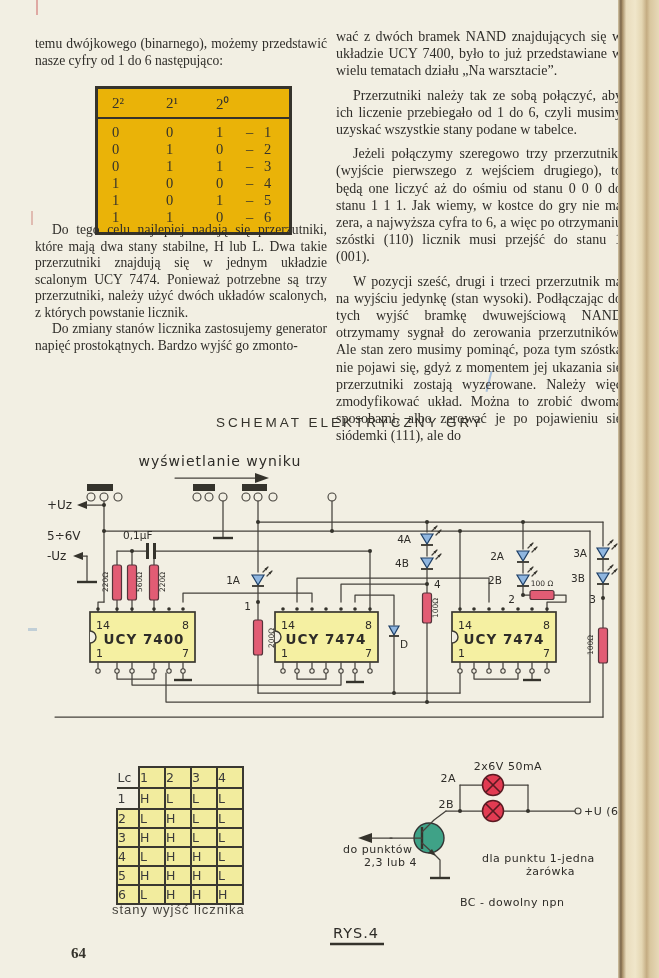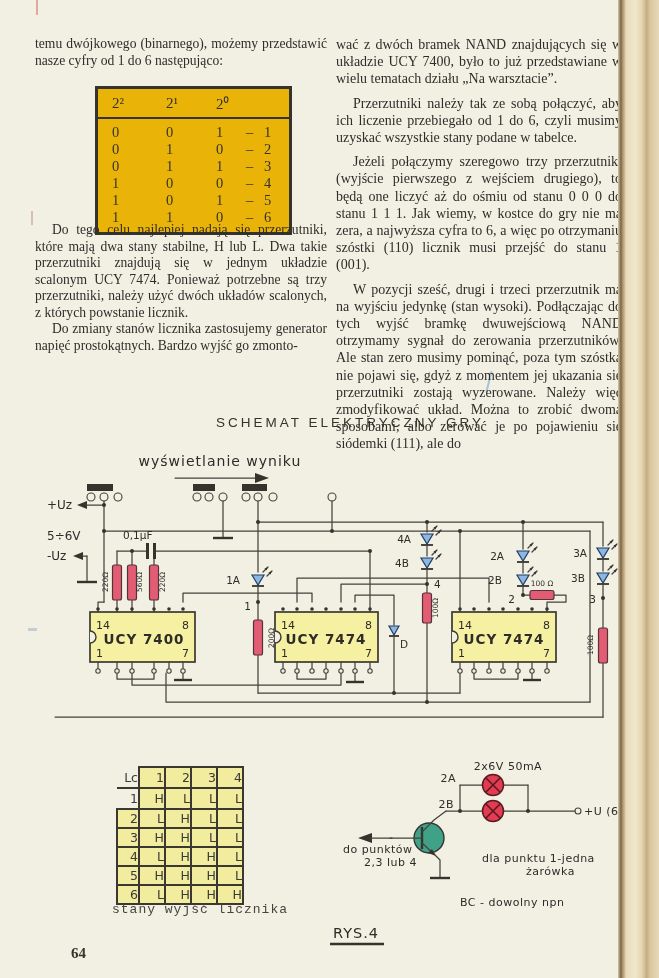--- a/index.html
+++ b/index.html
@@ -23,25 +23,25 @@
   .truth td:nth-child(1){width:54px;padding-left:14px;}
   .truth td:nth-child(2){width:50px;}
   .truth td:nth-child(3){width:30px;}
   .truth td:nth-child(4){width:18px;}
   .truth td:nth-child(5){width:25px;}
   .truth tbody tr:first-child td{padding-top:5px;}
   .truth tbody tr:last-child td{padding-bottom:6px;}
   
   .counter{left:116px;top:766px;font-family:"DejaVu Sans",sans-serif;}
   .counter td{border:2px solid #3a3831;background:#f2ec9e;width:24px;height:17px;
-              text-align:right;font-size:12.5px;color:#3a3a3a;padding:0;}
+              text-align:left;font-size:12.5px;color:#3a3a3a;padding:0;}
   .counter td:first-child{width:20px;}
   .counter tr:first-child td{height:19px;}
   .counter tr:first-child td:first-child{background:transparent;border-top:1px solid transparent;border-left:1px solid transparent;}
-  .caption{left:112px;top:902px;font-family:Liberation Mono, monospace;font-size:13px;
+  .caption{left:112px;top:902px;font-family:Liberation Sans, sans-serif;font-size:13px;
            letter-spacing:1px;color:#47443e;}
   .heading{left:120px;top:415px;width:460px;text-align:center;font-family:Liberation Sans, sans-serif;
            font-size:13.5px;letter-spacing:3px;color:#35332c;}
   .pagenum{left:27px;top:945px;font-size:15px;font-weight:bold;color:#35332c;margin-left:44px;}
   
   .mark-red1{left:36px;top:0;width:2px;height:15px;background:#cf6f6f;opacity:.55;}
   .mark-red2{left:31px;top:211px;width:2px;height:14px;background:#c97c74;opacity:.45;}
   .mark-blue1{left:488px;top:371px;width:2px;height:21px;background:#7fa8d9;opacity:.65;transform:rotate(14deg);}
   .mark-blue2{left:28px;top:628px;width:9px;height:3px;background:#8fb0cc;opacity:.5;}
   
@@ -129,21 +129,21 @@
         <td>6</td>
       </tr>
     </tbody>
 </table>
 
 <div class="abs col" style="left:35px;top:222px;width:292px;">
   <p class="indent">Do tego celu najlepiej nadają się przerzutniki, które mają dwa stany stabilne, H lub L. Dwa takie przerzutniki znajdują się w jednym układzie scalonym UCY 7474. Ponieważ potrzebne są trzy przerzutniki, należy użyć dwóch układów scalonych, z których powstanie licznik.</p>
   <p class="indent">Do zmiany stanów licznika zastosujemy generator napięć prostokątnych. Bardzo wyjść go zmonto-</p>
 </div>
 
-<div class="abs colR" style="left:336px;top:36px;width:286px;">
+<div class="abs colR" style="left:336px;top:28px;width:286px;">
   <p>wać z dwóch bramek NAND znajdujących się w układzie UCY 7400, było to już przedstawiane w wielu tematach działu „Na warsztacie”.</p>
   <p class="indent pgap">Przerzutniki należy tak ze sobą połączyć, aby ich liczenie przebiegało od 1 do 6, czyli musimy uzyskać wszystkie stany podane w tabelce.</p>
   <p class="indent pgap">Jeżeli połączymy szeregowo trzy przerzutniki (wyjście pierwszego z wejściem drugiego), to będą one liczyć aż do ośmiu od stanu 0 0 0 do stanu 1 1 1. Jak wiemy, w kostce do gry nie ma zera, a najwyższa cyfra to 6, a więc po otrzymaniu szóstki (110) licznik musi przejść do stanu 1 (001).</p>
   <p class="indent pgap">W pozycji sześć, drugi i trzeci przerzutnik ma na wyjściu jedynkę (stan wysoki). Podłączając do tych wyjść bramkę dwuwejściową NAND otrzymamy sygnał do zerowania przerzutników. Ale stan zero musimy pominąć, poza tym szóstka nie pojawi się, gdyż z momentem jej ukazania się przerzutniki zostają wyzerowane. Należy więc zmodyfikować układ. Można to zrobić dwoma sposobami, albo zerować je po pojawieniu się siódemki (111), ale do</p>
 </div>
 
 <div class="abs heading">SCHEMAT ELEKTRYCZNY GRY</div>
 
 <svg class="abs" style="left:25px;top:450px;" width="595" height="295" viewBox="0 0 595 295">
   <defs>

